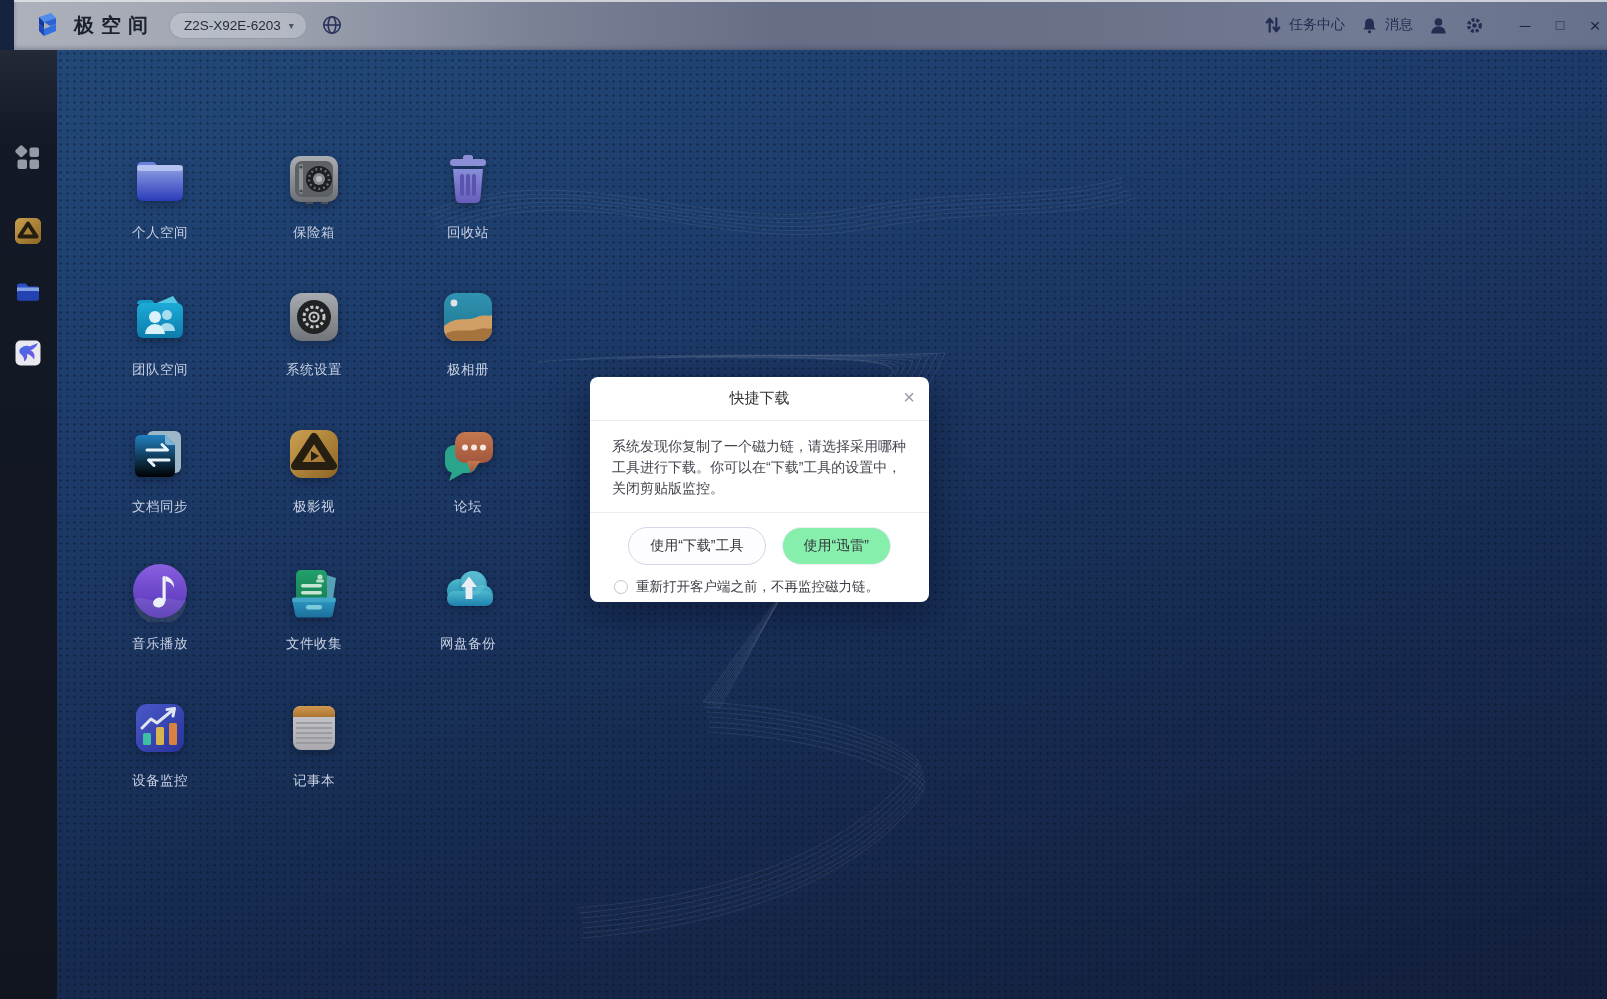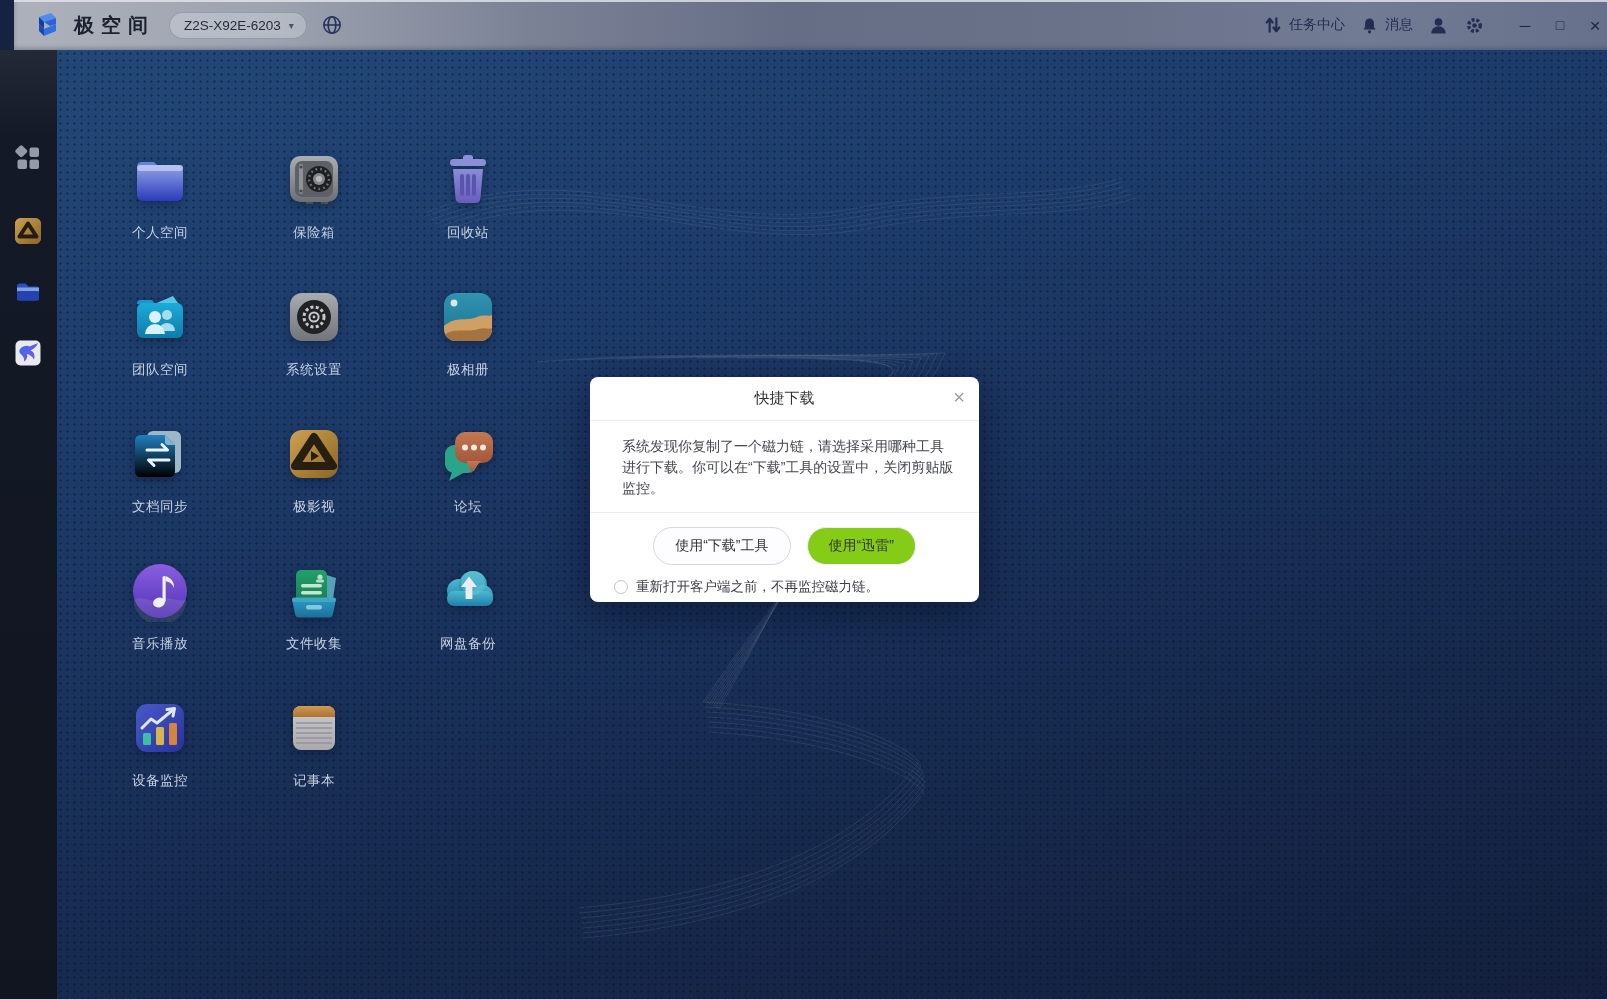--- a/index.html
+++ b/index.html
@@ -46,34 +46,34 @@
     background-size:7px 7px; pointer-events:none; }
   .swirl { position:absolute; inset:0; pointer-events:none; }
 
   .icon-grid { position:absolute; left:26px; top:99px; display:grid;
     grid-template-columns:repeat(3,154px); grid-auto-rows:137px; }
   .app-cell { display:flex; flex-direction:column; align-items:center; cursor:pointer; }
   .app-cell svg { filter:drop-shadow(0 3px 5px rgba(5,10,25,.35)); }
   .app-label { margin-top:13px; font-size:13.5px; color:#c7d0e2; letter-spacing:.5px; }
 
   
-  .dialog { position:absolute; left:590px; top:377px; width:389px; height:225px;
+  .dialog { position:absolute; left:590px; top:377px; width:339px; height:225px;
     background:#ffffff; border-radius:8px; box-shadow:0 10px 40px rgba(0,5,25,.45); z-index:60; }
   .dialog-header { position:relative; height:44px; display:flex; align-items:center; justify-content:center;
     border-bottom:1px solid #ececf0; }
   .dialog-title { font-size:15px; color:#333; font-weight:500; }
   .dialog-close { position:absolute; right:14px; top:10px; font-size:20px; color:#9b9ba6;
     cursor:pointer; line-height:1; }
-  .dialog-body { padding:15px 22px 0 32px; height:91px; font-size:14px; line-height:21px; color:#454550; }
+  .dialog-body { padding:15px 22px 0 22px; height:91px; font-size:14px; line-height:21px; color:#454550; }
   .dialog-divider { height:1px; background:#ececf0; }
   .dialog-buttons { display:flex; justify-content:center; gap:16px; padding-top:14px; }
   .btn { height:38px; padding:0 21px; border-radius:19px; font-size:14px; color:#34343c;
     display:flex; align-items:center; cursor:pointer; font-family:inherit; }
   .btn-outline { background:#fdfdff; border:1px solid #d5d5e6; }
-  .btn-fill { background:#84cc16; border:1px solid #ededf3; }
+  .btn-fill { background:#86efac; border:1px solid #ededf3; }
   .dialog-check { display:flex; align-items:center; gap:8px; padding:13px 0 0 24px; }
   .radio-circle { width:14px; height:14px; border-radius:50%; border:1px solid #c5c5d0;
     background:#fff; cursor:pointer; flex:none; }
   .check-label { font-size:13.5px; color:#3c3c46; cursor:pointer; }
 </style>
 </head>
 <body>
 
 <div class="app-window">
 

